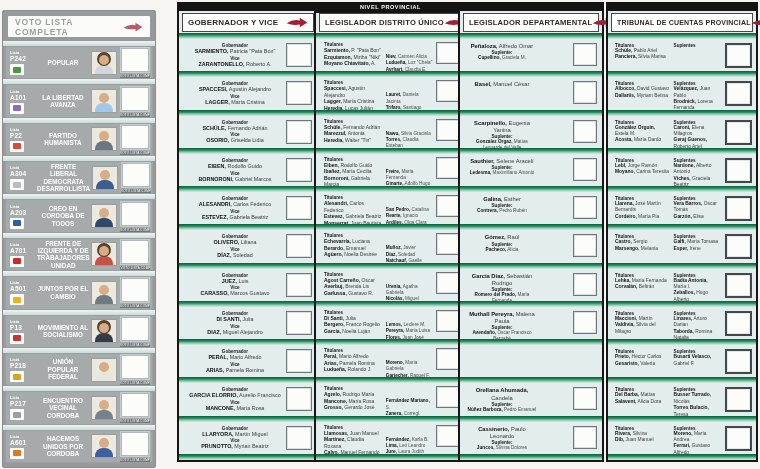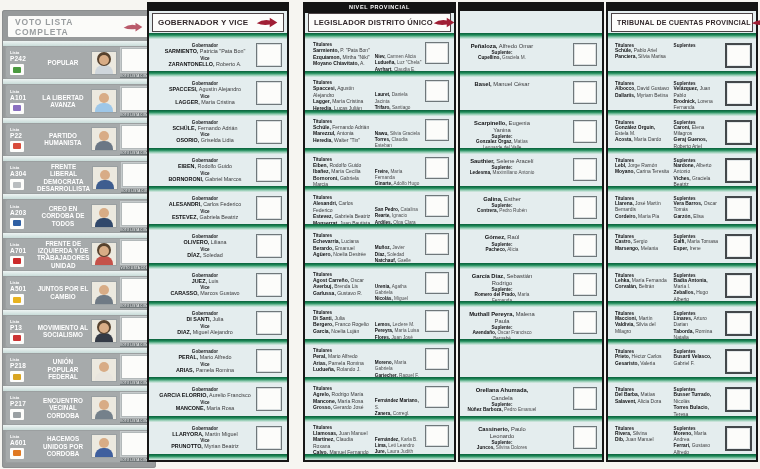--- a/index.html
+++ b/index.html
@@ -38,28 +38,28 @@
   .bhdr .ttl{font-weight:700;color:#32282b;letter-spacing:.2px;white-space:nowrap;}
   .bcol .rows{top:31px;}
   .g-sep{height:6px;flex:none;background:linear-gradient(180deg,#0b5f3b 0%,#1d8a58 35%,#8cc9ae 68%,#dcebe7 100%);}
   .brow{flex:1;position:relative;background:#e4edee;overflow:hidden;}
 
   .lab{font-size:4.6px;font-weight:700;color:#17171a;}
   .nm{font-size:5.4px;color:#3a3a3c;line-height:1.25;}
   .nm b{color:#101012;}
 
   
-  .col2{left:147px;width:142px;}
+  .col2{left:177px;width:142px;}
   .col2 .ttl{font-size:8px;}
   .g-row{text-align:center;padding:3px 36px 0 10px;}
   .g-row .lab{margin-top:1px;}
   .cb2{position:absolute;right:5px;top:4px;width:26px;height:24px;border:1px solid #6f777a;box-shadow:0 0 0 1px #d9dedf inset;}
 
   
-  .col3{left:303px;width:153px;}
+  .col3{left:314px;width:153px;}
   .col3 .ttl{font-size:7.6px;}
   .d-row{padding:3px 32px 0 8px;}
   .d-cols{display:flex;gap:4px;}
   .d-a{width:53%;}
   .d-b{flex:1;margin-top:7px;}
   .d-a .nm{font-size:5px;line-height:1.3;}
   .d-b .nm{font-size:4.7px;line-height:1.35;color:#4a4a4c;}
   .cb3{position:absolute;right:5px;top:3px;width:24px;height:22px;border:1px solid #6f777a;box-shadow:0 0 0 1px #d9dedf inset;}
 
   
@@ -569,20 +569,26 @@
             </div>
           </div>
           <div class="cb cb3"></div>
         </div>
         <div class="g-sep"></div>
       </div>
   </section>
 
   <section class="col bcol col4">
     <div class="topstrip"></div>
+    <div class="bhdr">
+      <span class="ttl">LEGISLADOR DEPARTAMENTAL</span>
+      <svg class="arrow" width="22" height="11" viewBox="0 0 32 16">
+          <path d="M1 9 Q10 3 20 5 L20 1 L31 8 L20 15 L20 11 Q10 13 1 9 Z" fill="#a01f35"></path>
+        </svg>
+    </div>
     <div class="rows">
         <div class="g-sep"></div>
         <div class="brow dep-row">
           <div class="nm dep-name"><b>Peñaloza,</b> Alfredo Omar</div>
           <div class="lab">Suplente:</div>
           <div class="nm dep-sup"><b>Cupellino,</b> Graciela M.</div>
           <div class="cb cb4"></div>
         </div>
         <div class="g-sep"></div>
         <div class="brow dep-row">

